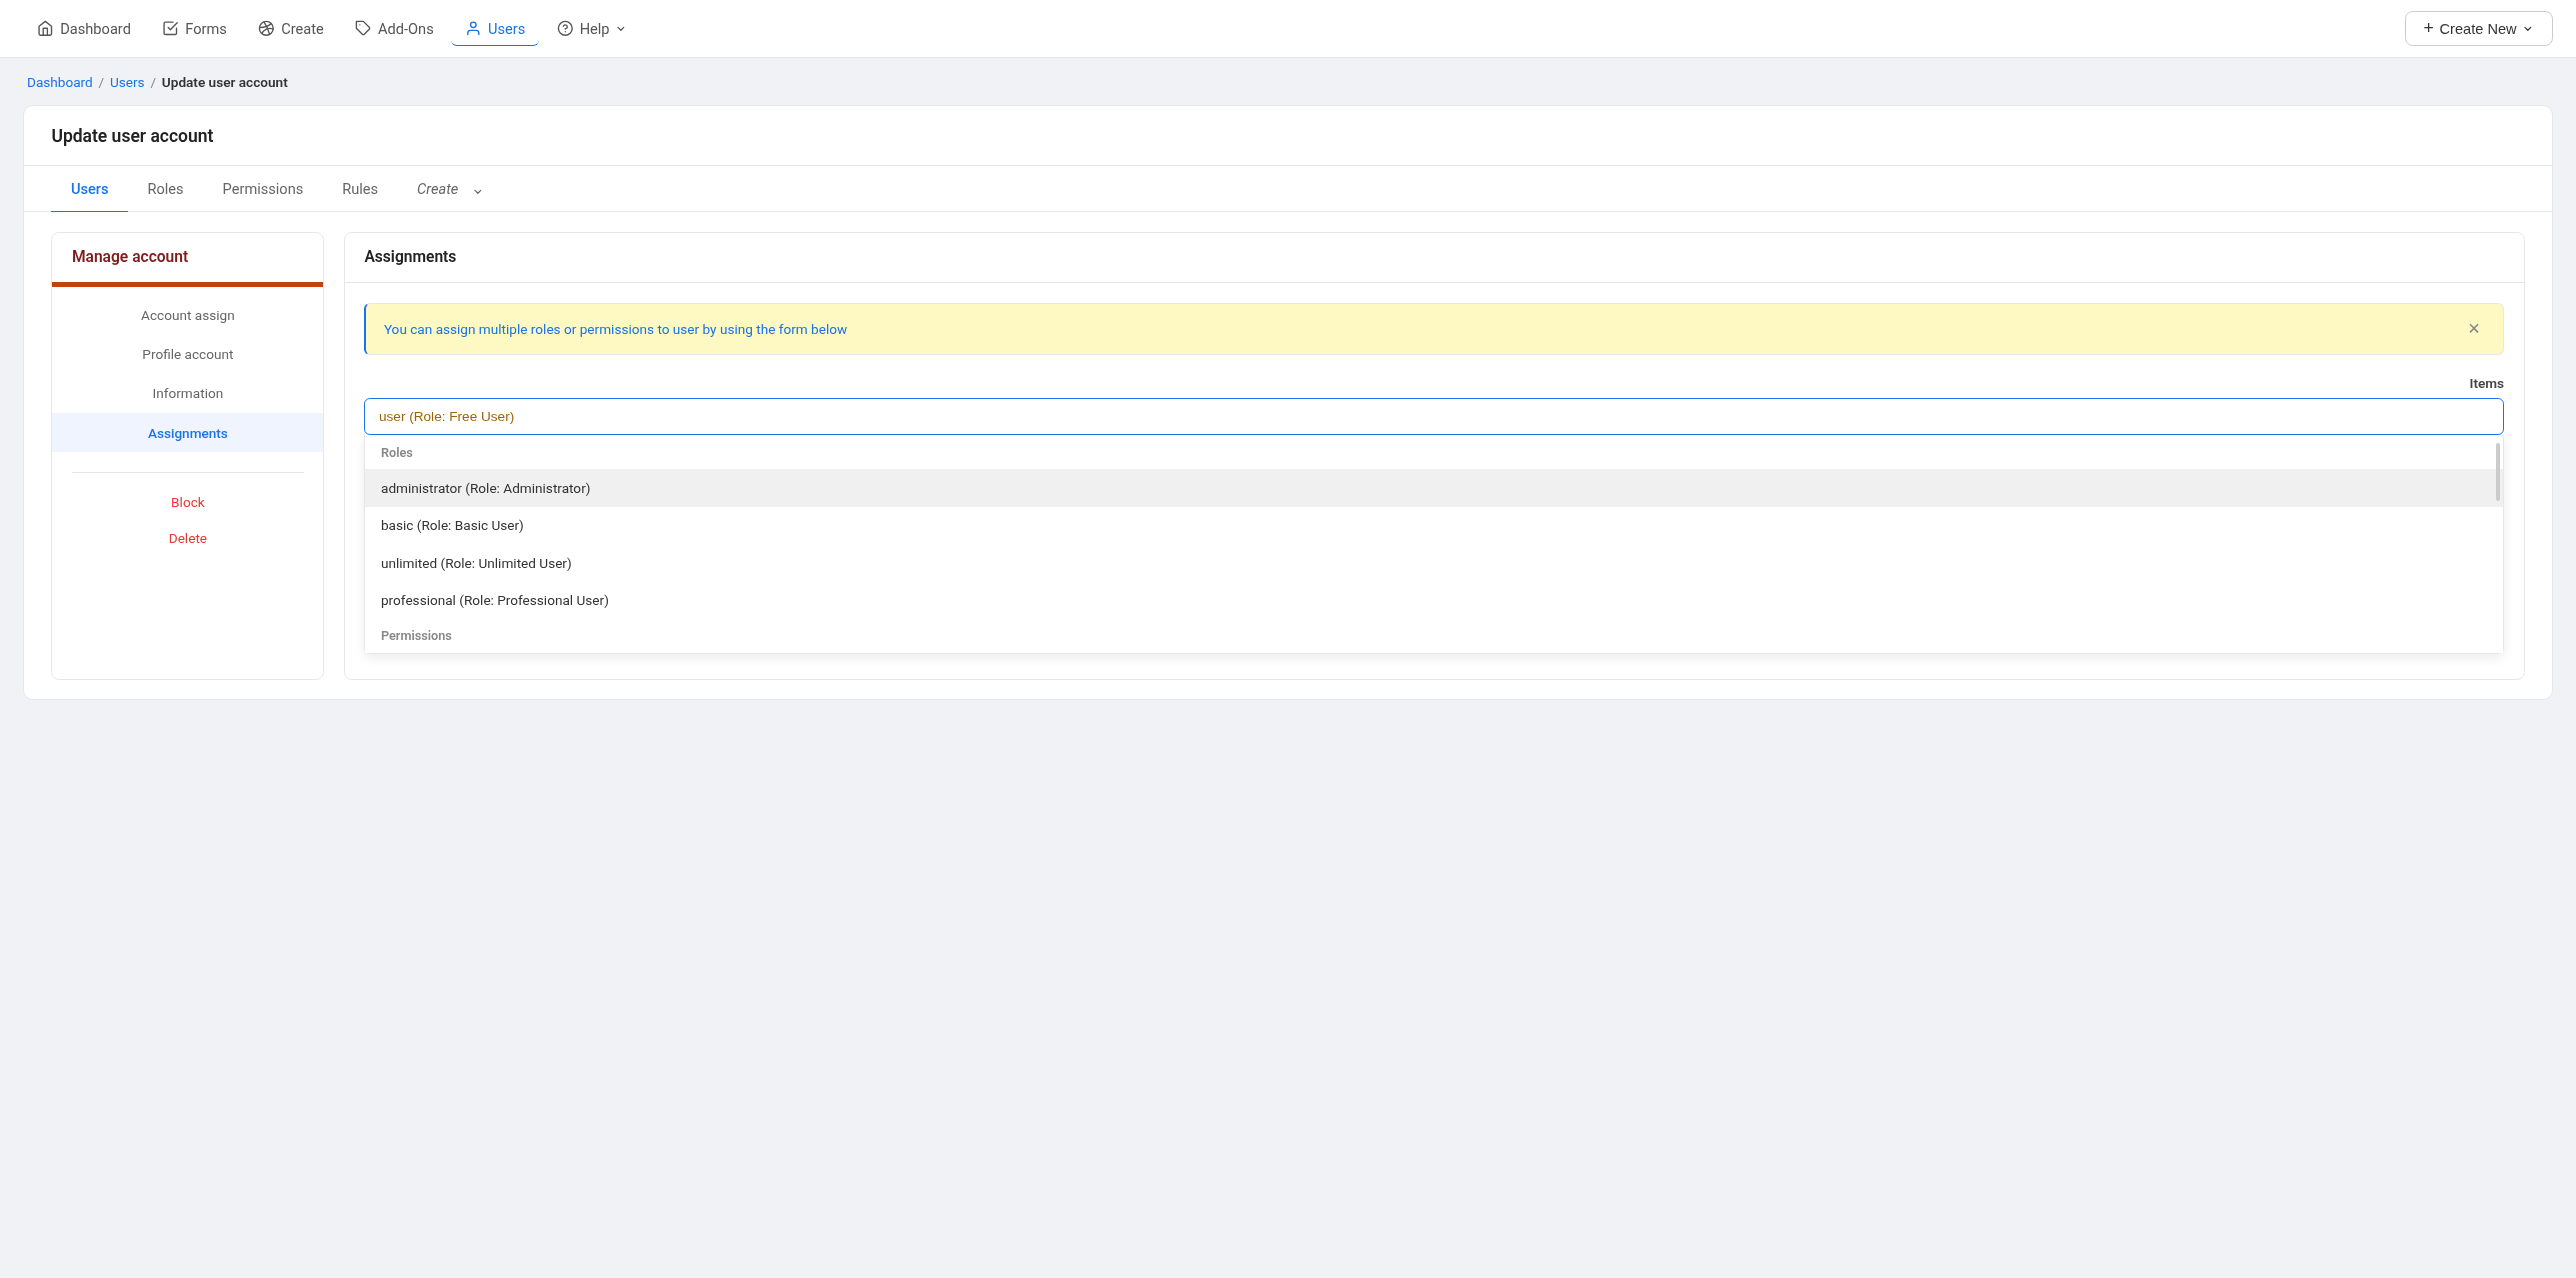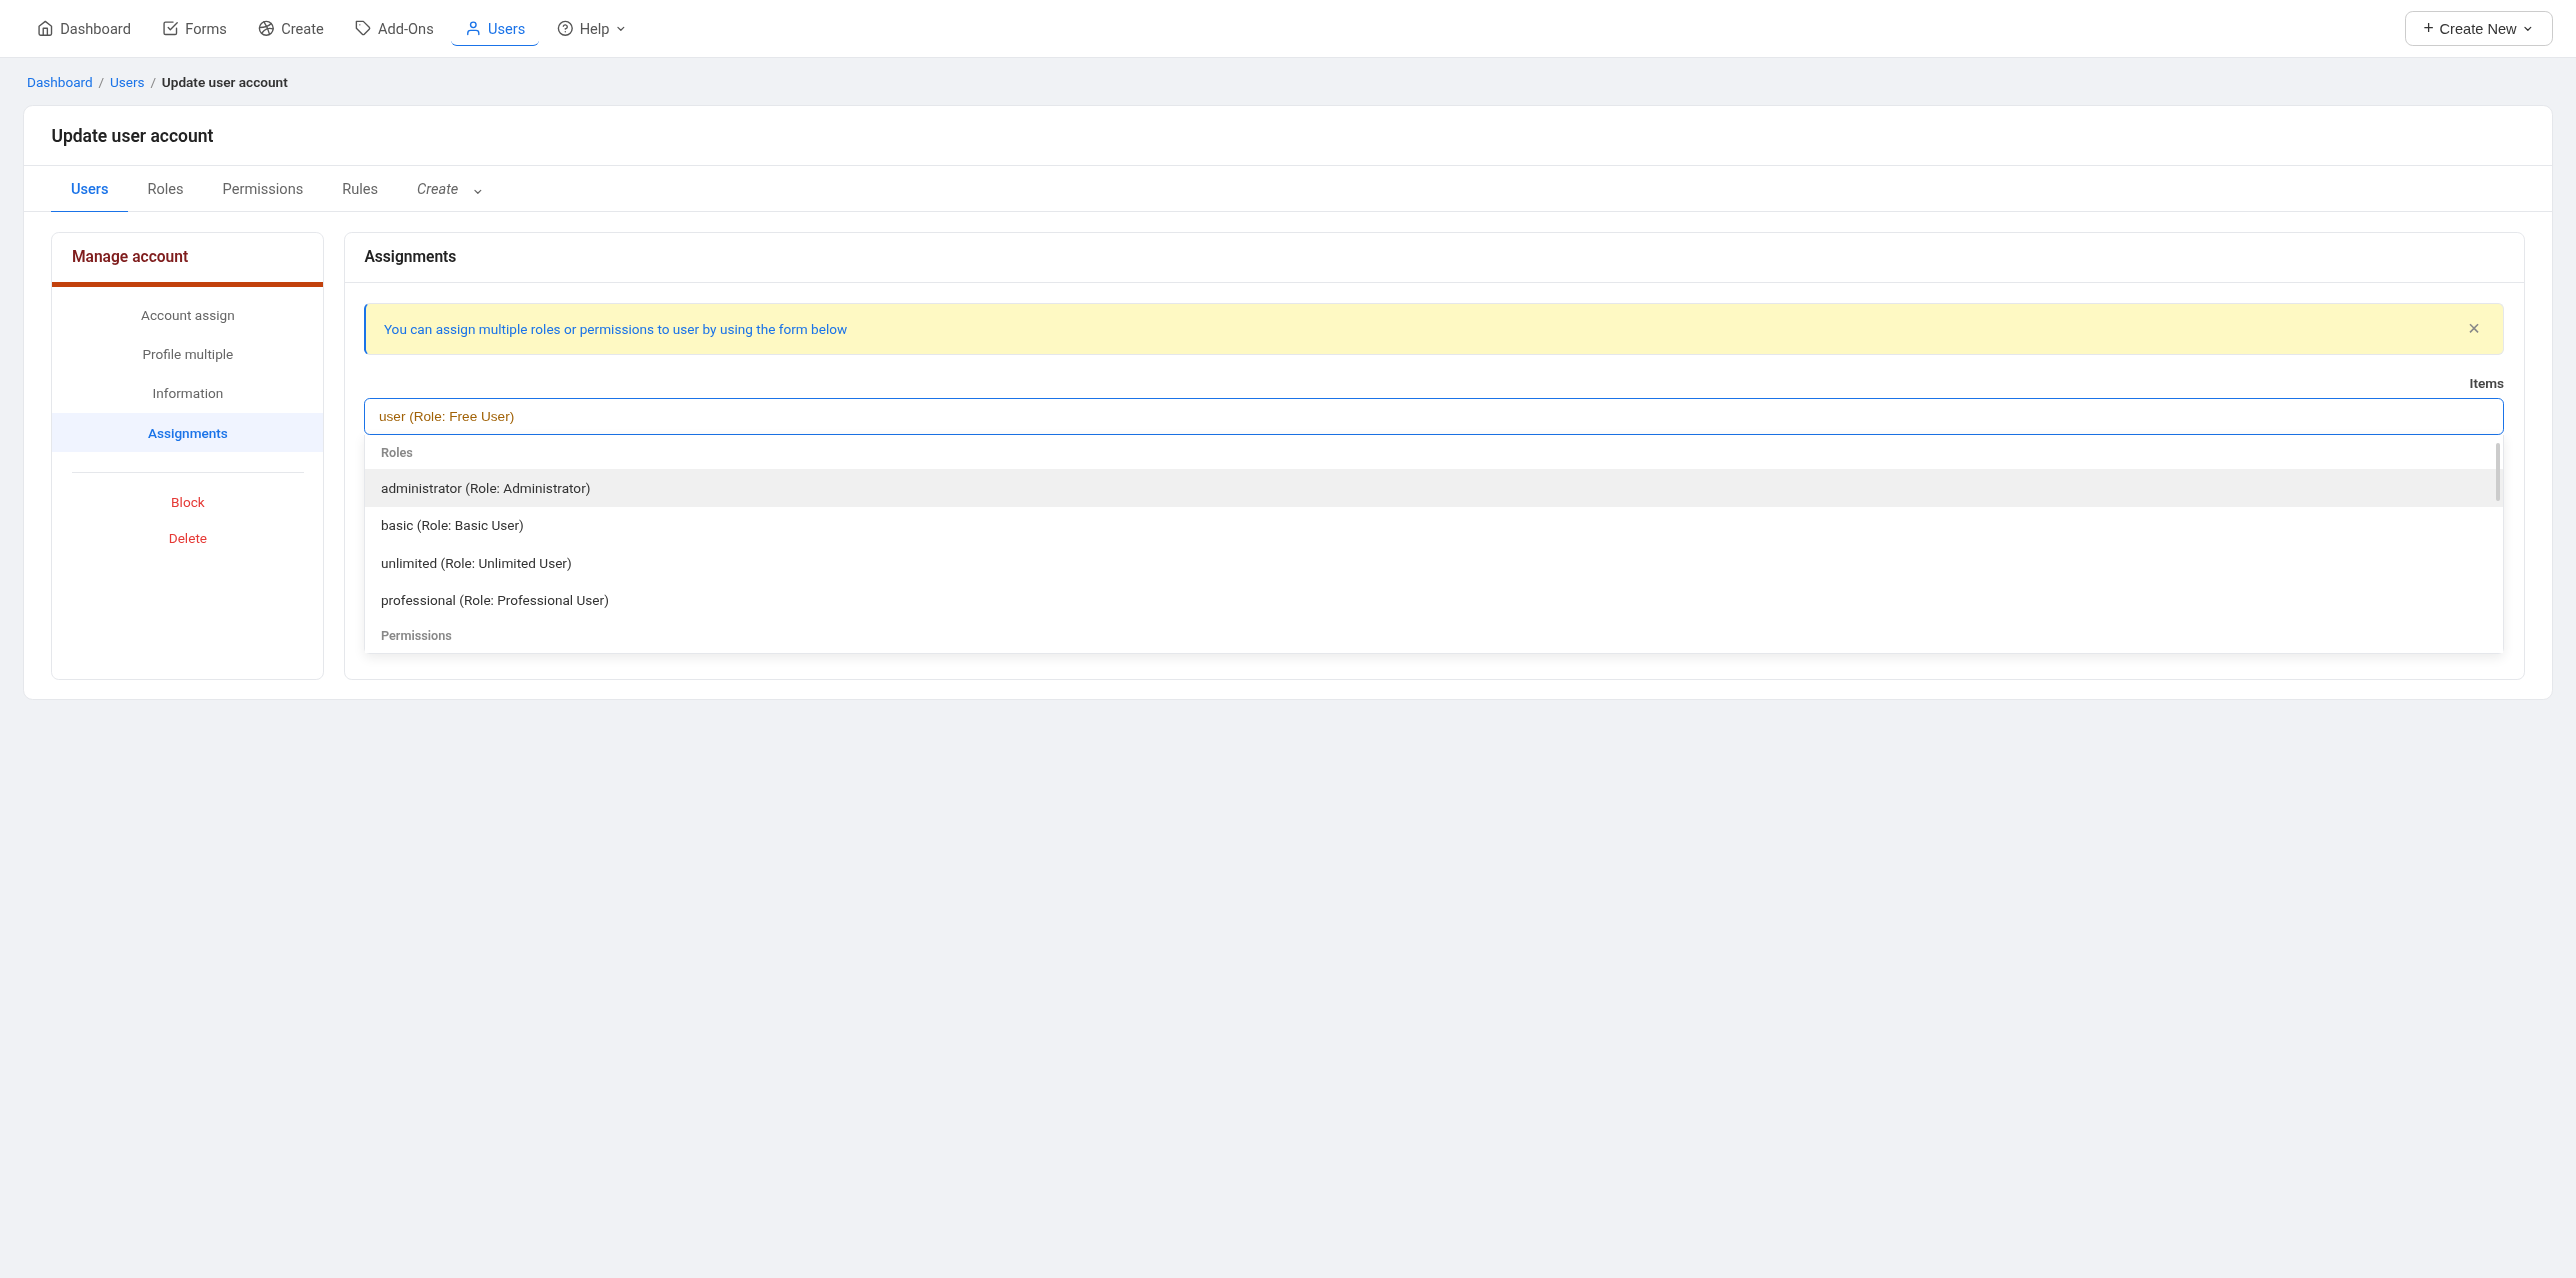--- a/index.html
+++ b/index.html
@@ -402,21 +402,21 @@
       </svg>
     </div>
   </div>
 
   <div class="content-area">
 
     <div class="sidebar-panel">
       <div class="sidebar-panel-header">Manage account</div>
       <div class="sidebar-nav">
         <div class="sidebar-nav-item">Account assign</div>
-        <div class="sidebar-nav-item">Profile multiple</div>
+        <div class="sidebar-nav-item">Profile account</div>
         <div class="sidebar-nav-item">Information</div>
         <div class="sidebar-nav-item active">Assignments</div>
       </div>
       <hr class="sidebar-divider">
       <div class="sidebar-danger-item red">Block</div>
       <div class="sidebar-danger-item red">Delete</div>
     </div>
 
     <div class="right-panel">
       <div class="right-panel-header">Assignments</div>

